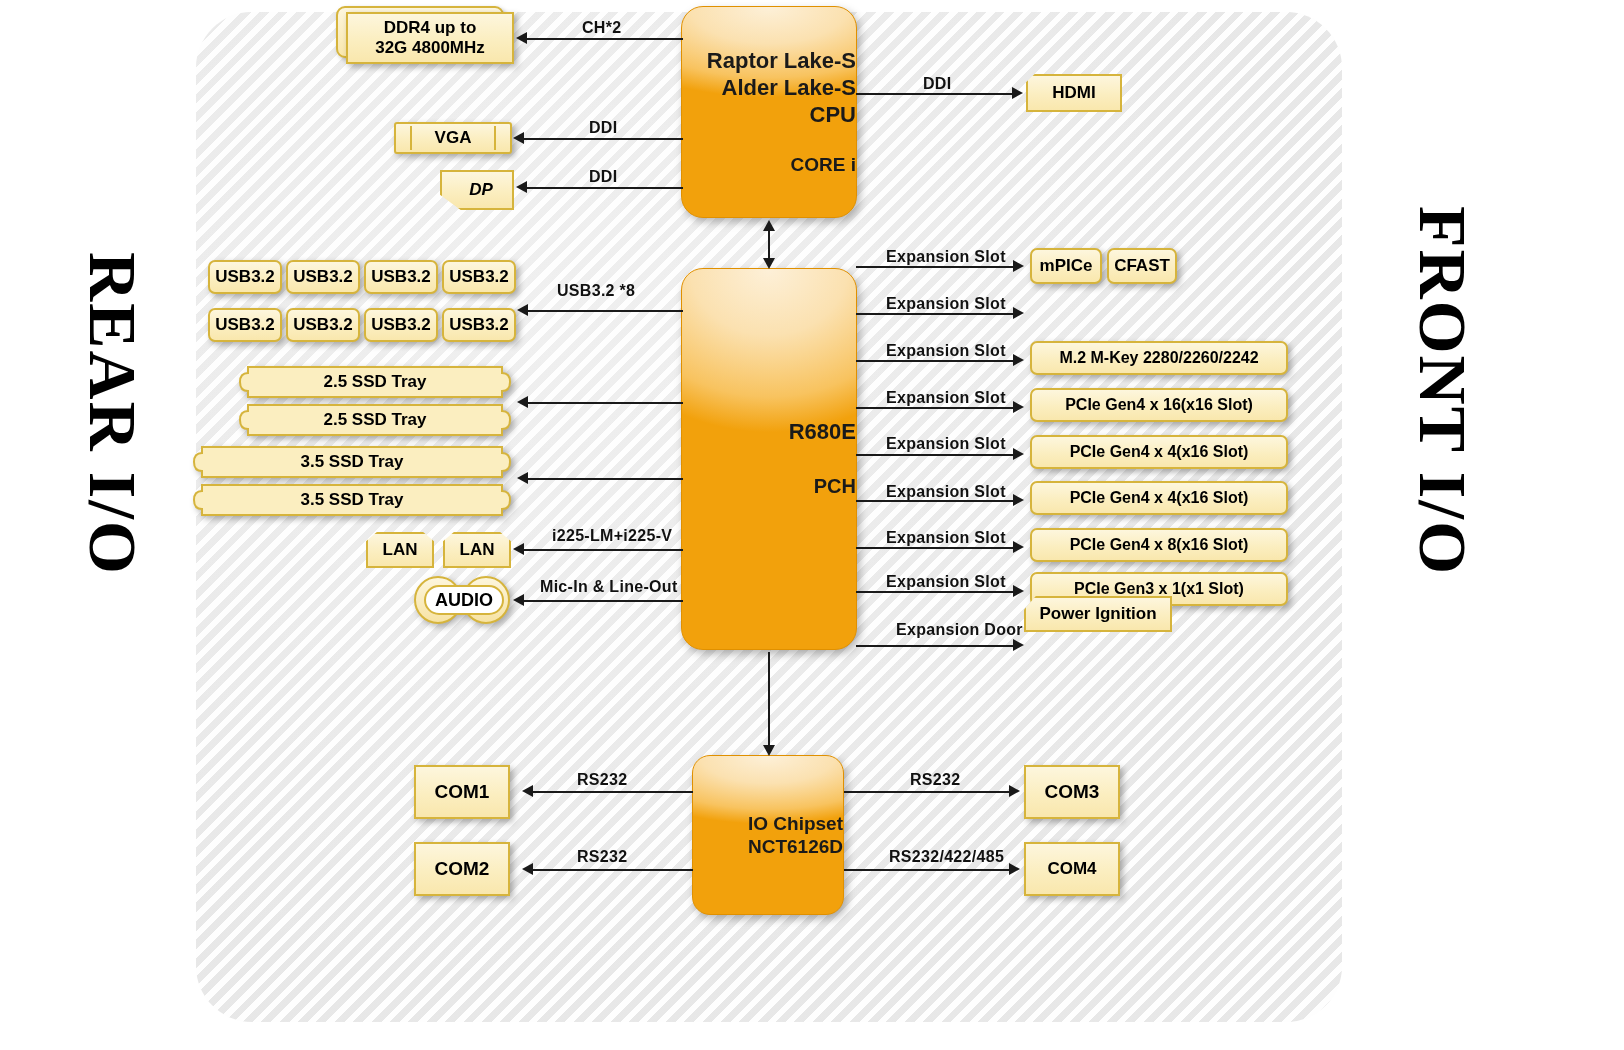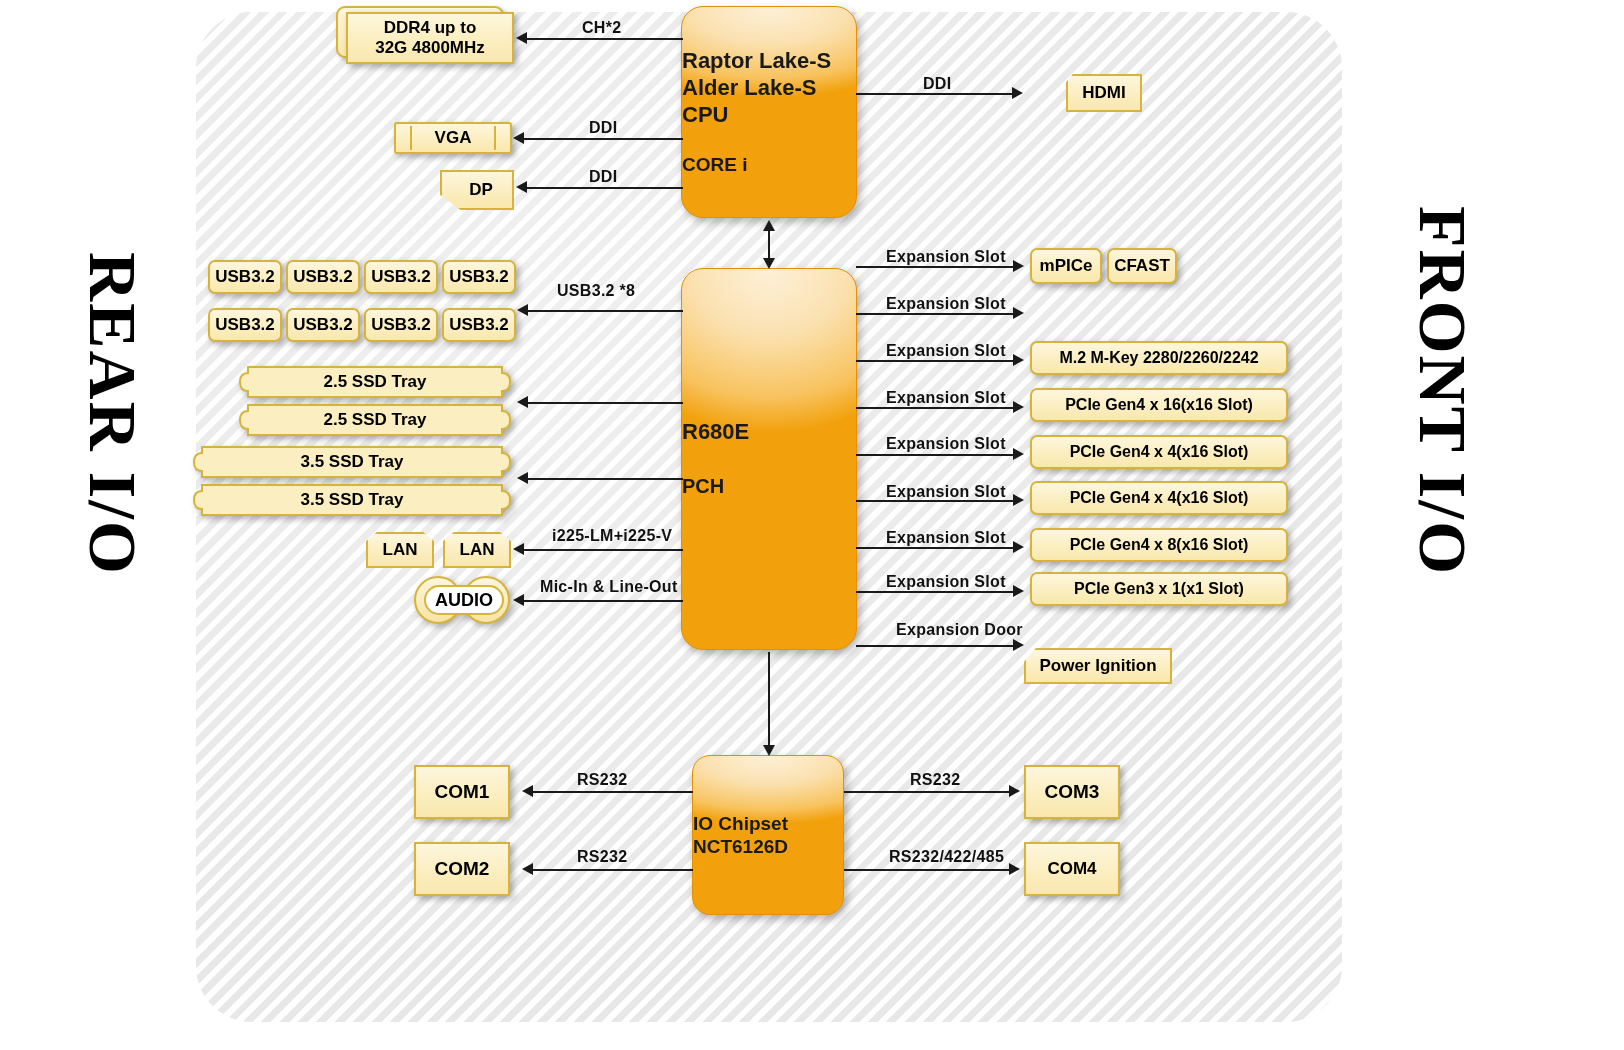--- a/index.html
+++ b/index.html
@@ -78,21 +78,21 @@
     position: absolute;
     border-radius: 22px;
     border: 1px solid #e09000;
     background:
       radial-gradient(ellipse 150% 58% at 50% 0%,
           #fdf0d8 0%, #fbe1b0 30%, #f8c35f 58%, #f2a10c 74%, #f2a10c 100%);
     color: #1a1a1a;
     font-weight: 700;
     display: flex;
     flex-direction: column;
-    align-items: flex-start;
+    align-items: flex-end;
     justify-content: center;
     text-align: center;
     filter: drop-shadow(3px 4px 4px rgba(0,0,0,0.28));
   }
   .chip .line { line-height: 1.22; }
 
   
   .hline {
     position: absolute;
     height: 0;
@@ -216,27 +216,27 @@
   <div class="node" style="left:394px; top:122px; width:118px; height:32px; border-radius:3px;">
     <div class="vga-bar" style="left:14px;"></div>
     <div class="vga-bar" style="right:14px;"></div>
     <span>VGA</span>
   </div>
   <div class="hline" style="left:524px; top:138px; width:159px;"></div>
   <div class="arrow-l" style="left:513px; top:132px;"></div>
   <div class="lbl" style="left:589px; top:119px;">DDI</div>
 
   <div class="node clip-dp" style="left:440px; top:170px; width:74px; height:40px; border-radius:0;">
-    <span style="margin-left:8px;">DP</span>
+    <span style="margin-left:8px;font-style:italic;">DP</span>
   </div>
   <div class="hline" style="left:527px; top:187px; width:156px;"></div>
   <div class="arrow-l" style="left:516px; top:181px;"></div>
   <div class="lbl" style="left:589px; top:168px;">DDI</div>
 
-  <div class="node clip-hdmi" style="left:1026px; top:74px; width:76px; height:38px; border-radius:0;margin-left:40px;">
+  <div class="node clip-hdmi" style="left:1026px; top:74px; width:96px; height:38px; border-radius:0;">
     <span>HDMI</span>
   </div>
   <div class="hline" style="left:856px; top:93px; width:158px;"></div>
   <div class="arrow-r" style="left:1012px; top:87px;"></div>
   <div class="lbl" style="left:923px; top:75px;">DDI</div>
 
   <div class="node rr" style="left:208px; top:260px; width:74px; height:34px;">
       <span>USB3.2</span>
     </div>
   <div class="node rr" style="left:286px; top:260px; width:74px; height:34px;">
@@ -365,21 +365,21 @@
   <div class="arrow-r" style="left:1013px; top:541px;"></div>
   <div class="lbl" style="left:886px; top:529px;">Expansion Slot</div>
 
   <div class="node rr" style="left:1030px; top:572px; width:258px; height:34px; font-size:16px;">
     <span>PCIe Gen3 x 1(x1 Slot)</span>
   </div>
   <div class="hline" style="left:856px; top:591px; width:158px;"></div>
   <div class="arrow-r" style="left:1013px; top:585px;"></div>
   <div class="lbl" style="left:886px; top:573px;">Expansion Slot</div>
 
-  <div class="node clip-pow" style="left:1024px; top:648px; width:148px; height:36px; border-radius:0; font-size:17px;">
+  <div class="node clip-pow" style="left:1024px; top:596px; width:148px; height:36px; border-radius:0; font-size:17px;">
     <span>Power Ignition</span>
   </div>
   <div class="hline" style="left:856px; top:645px; width:158px;"></div>
   <div class="arrow-r" style="left:1013px; top:639px;"></div>
   <div class="lbl" style="left:896px; top:621px;">Expansion Door</div>
 
   <div class="node rr-lg" style="left:414px; top:765px; width:96px; height:54px; font-size:19px;">
     <span>COM1</span>
   </div>
   <div class="hline" style="left:533px; top:791px; width:160px;"></div>

